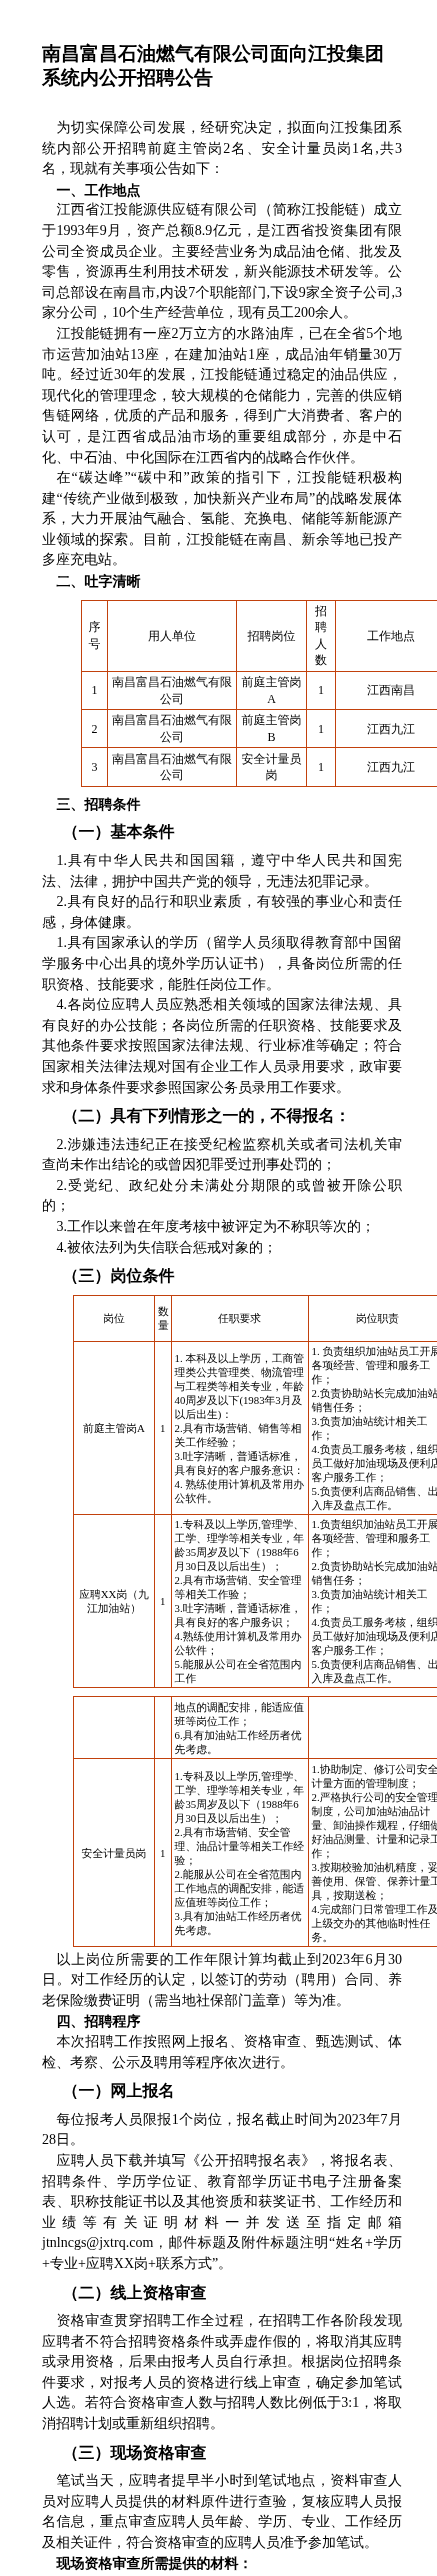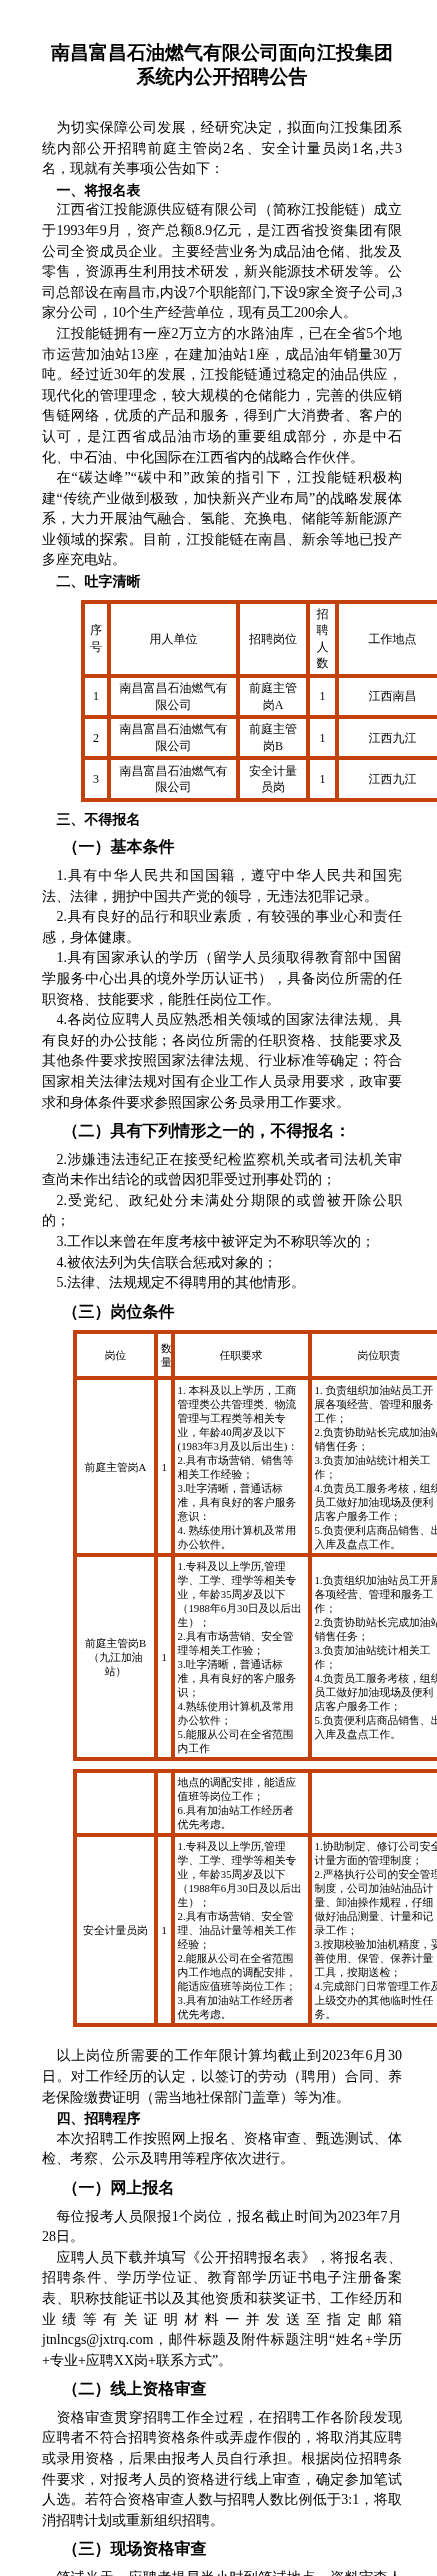--- a/index.html
+++ b/index.html
@@ -5,42 +5,42 @@
   html,body{margin:0;padding:0;background:#ffffff;}
   .page{
     position:relative;
     width:438px;height:3596px;
     background:#ffffff;color:#000;
     overflow:hidden;
     font-family:"Liberation Serif","DejaVu Serif",serif;
   }
   .inner{padding:42px 36px 0 42px;}
   .title{
-    font-family:Liberation Mono, monospace;
+    font-family:Liberation Sans, sans-serif;
     font-weight:bold;font-size:19px;line-height:24px;
-    text-align:center;white-space:pre-line;
+    white-space:pre-line;
     margin:0 0 28px 0;
   }
   .para{
     font-size:14px;line-height:20.6px;text-align:justify;
     text-indent:14.4px;margin:0;font-family:Liberation Serif, serif;
   }
   .h1{
     font-family:"Liberation Sans","DejaVu Sans",sans-serif;
     font-weight:bold;font-size:14px;line-height:20.6px;
     text-indent:14.4px;margin:0;
   }
   .h2{
     font-weight:bold;font-size:16px;line-height:20.6px;
     text-indent:12.4px;margin:8px;
   }
   .bold{font-weight:bold;}
   table.tbl{border-collapse:collapse;table-layout:fixed;background:#fff;}
   table.tbl td,table.tbl th{
-    border:4px solid #c2410c;
+    border:1px solid #c2410c;
     font-weight:normal;
     vertical-align:middle;
     padding:2.1px 3.1px;
     overflow:hidden;
   }
   .tbl1{width:364px;margin:8.2px 0 7.2px 39px;font-size:12px;line-height:16.5px;}
   .tbl1 th{font-weight:bold;}
   .tbl1 td,.tbl1 th{text-align:center;}
   .tbl1 tr{height:31px;}
   .tbl1 tr.hd{height:36px;}
@@ -54,21 +54,21 @@
 </head>
 <body>
 
 <div class="page">
   <div class="inner">
     <h1 class="title">南昌富昌石油燃气有限公司面向江投集团
 系统内公开招聘公告</h1>
 
     <p class="para">为切实保障公司发展，经研究决定，拟面向江投集团系统内部公开招聘前庭主管岗2名、安全计量员岗1名,共3名，现就有关事项公告如下：</p>
 
-    <h2 class="h1">一、将报名表</h2>
+    <h2 class="h1">一、工作地点</h2>
     <p class="para">江西省江投能源供应链有限公司（简称江投能链）成立于1993年9月，资产总额8.9亿元，是江西省投资集团有限公司全资成员企业。主要经营业务为成品油仓储、批发及零售，资源再生利用技术研发，新兴能源技术研发等。公司总部设在南昌市,内设7个职能部门,下设9家全资子公司,3家分公司，10个生产经营单位，现有员工200余人。</p>
     <p class="para">江投能链拥有一座2万立方的水路油库，已在全省5个地市运营加油站13座，在建加油站1座，成品油年销量30万吨。经过近30年的发展，江投能链通过稳定的油品供应，现代化的管理理念，较大规模的仓储能力，完善的供应销售链网络，优质的产品和服务，得到广大消费者、客户的认可，是江西省成品油市场的重要组成部分，亦是中石化、中石油、中化国际在江西省内的战略合作伙伴。</p>
     <p class="para">在“碳达峰”“碳中和”政策的指引下，江投能链积极构建“传统产业做到极致，加快新兴产业布局”的战略发展体系，大力开展油气融合、氢能、充换电、储能等新能源产业领域的探索。目前，江投能链在南昌、新余等地已投产多座充电站。</p>
 
     <h2 class="h1">二、吐字清晰</h2>
     <table class="tbl tbl1">
       <colgroup>
           <col style="width:26px">
           <col style="width:129px">
           <col style="width:70px">
@@ -100,33 +100,32 @@
         <tr>
           <td>3</td>
           <td>南昌富昌石油燃气有限公司</td>
           <td>安全计量员岗</td>
           <td>1</td>
           <td>江西九江</td>
         </tr>
       </tbody>
     </table>
 
-    <h2 class="h1">三、不得报名</h2>
+    <h2 class="h1">三、招聘条件</h2>
     <h3 class="h2">（一）基本条件</h3>
     <p class="para">1.具有中华人民共和国国籍，遵守中华人民共和国宪法、法律，拥护中国共产党的领导，无违法犯罪记录。</p>
     <p class="para">2.具有良好的品行和职业素质，有较强的事业心和责任感，身体健康。</p>
     <p class="para">1.具有国家承认的学历（留学人员须取得教育部中国留学服务中心出具的境外学历认证书），具备岗位所需的任职资格、技能要求，能胜任岗位工作。</p>
     <p class="para">4.各岗位应聘人员应熟悉相关领域的国家法律法规、具有良好的办公技能；各岗位所需的任职资格、技能要求及其他条件要求按照国家法律法规、行业标准等确定；符合国家相关法律法规对国有企业工作人员录用要求，政审要求和身体条件要求参照国家公务员录用工作要求。</p>
 
     <h3 class="h2">（二）具有下列情形之一的，不得报名：</h3>
     <p class="para">2.涉嫌违法违纪正在接受纪检监察机关或者司法机关审查尚未作出结论的或曾因犯罪受过刑事处罚的；</p>
     <p class="para">2.受党纪、政纪处分未满处分期限的或曾被开除公职的；</p>
     <p class="para">3.工作以来曾在年度考核中被评定为不称职等次的；</p>
     <p class="para">4.被依法列为失信联合惩戒对象的；</p>
-    <p class="para">5.法律、法规规定不得聘用的其他情形。</p>
 
     <h3 class="h2">（三）岗位条件</h3>
 
     <table class="tbl tbl2">
       <colgroup>
           <col style="width:81px">
           <col style="width:16.5px">
           <col style="width:137px">
           <col style="width:139px">
         </colgroup>
@@ -144,21 +143,21 @@
 2.具有市场营销、销售等相关工作经验；
 3.吐字清晰，普通话标准，具有良好的客户服务意识：
 4. 熟练使用计算机及常用办公软件。</td>
           <td class="req pre">1. 负责组织加油站员工开展各项经营、管理和服务工作；
 2.负责协助站长完成加油站销售任务；
 3.负责加油站统计相关工作；
 4.负责员工服务考核，组织员工做好加油现场及便利店客户服务工作；
 5.负责便利店商品销售、出入库及盘点工作。</td>
         </tr>
         <tr>
-          <td class="c">前庭主管岗B（九江加油站）</td>
+          <td class="c">应聘XX岗（九江加油站）</td>
           <td class="c">1</td>
           <td class="req pre">1.专科及以上学历,管理学、工学、理学等相关专业，年龄35周岁及以下（1988年6月30日及以后出生）；
 2.具有市场营销、安全管理等相关工作验；
 3.吐字清晰，普通话标准，具有良好的客户服务识；
 4.熟练使用计算机及常用办公软件；
 5.能服从公司在全省范围内工作</td>
           <td class="req pre">1.负责组织加油站员工开展各项经营、管理和服务工作；
 2.负责协助站长完成加油站销售任务；
 3.负责加油站统计相关工作；
 4.负责员工服务考核，组织员工做好加油现场及便利店客户服务工作；
@@ -190,21 +189,21 @@
 2.能服从公司在全省范围内工作地点的调配安排，能适应值班等岗位工作；
 3.具有加油站工作经历者优先考虑。</td>
           <td class="req pre">1.协助制定、修订公司安全计量方面的管理制度；
 2.严格执行公司的安全管理制度，公司加油站油品计量、卸油操作规程，仔细做好油品测量、计量和记录工作；
 3.按期校验加油机精度，妥善使用、保管、保养计量工具，按期送检；
 4.完成部门日常管理工作及上级交办的其他临时性任务。</td>
         </tr>
       </tbody>
     </table>
 
-    <p class="para" style="margin-top:19px">以上岗位所需要的工作年限计算均截止到2023年6月30日。对工作经历的认定，以签订的劳动（聘用）合同、养老保险缴费证明（需当地社保部门盖章）等为准。</p>
+    <p class="para" style="margin-top:3px">以上岗位所需要的工作年限计算均截止到2023年6月30日。对工作经历的认定，以签订的劳动（聘用）合同、养老保险缴费证明（需当地社保部门盖章）等为准。</p>
 
     <h2 class="h1">四、招聘程序</h2>
     <p class="para">本次招聘工作按照网上报名、资格审查、甄选测试、体检、考察、公示及聘用等程序依次进行。</p>
 
     <h3 class="h2">（一）网上报名</h3>
     <p class="para">每位报考人员限报1个岗位，报名截止时间为2023年7月28日。</p>
     <p class="para">应聘人员下载并填写《公开招聘报名表》，将报名表、招聘条件、学历学位证、教育部学历证书电子注册备案表、职称技能证书以及其他资质和获奖证书、工作经历和业绩等有关证明材料一并发送至指定邮箱jtnlncgs@jxtrq.com，邮件标题及附件标题注明“姓名+学历+专业+应聘XX岗+联系方式”。</p>
 
     <h3 class="h2">（二）线上资格审查</h3>
     <p class="para">资格审查贯穿招聘工作全过程，在招聘工作各阶段发现应聘者不符合招聘资格条件或弄虚作假的，将取消其应聘或录用资格，后果由报考人员自行承担。根据岗位招聘条件要求，对报考人员的资格进行线上审查，确定参加笔试人选。若符合资格审查人数与招聘人数比例低于3:1，将取消招聘计划或重新组织招聘。</p>

